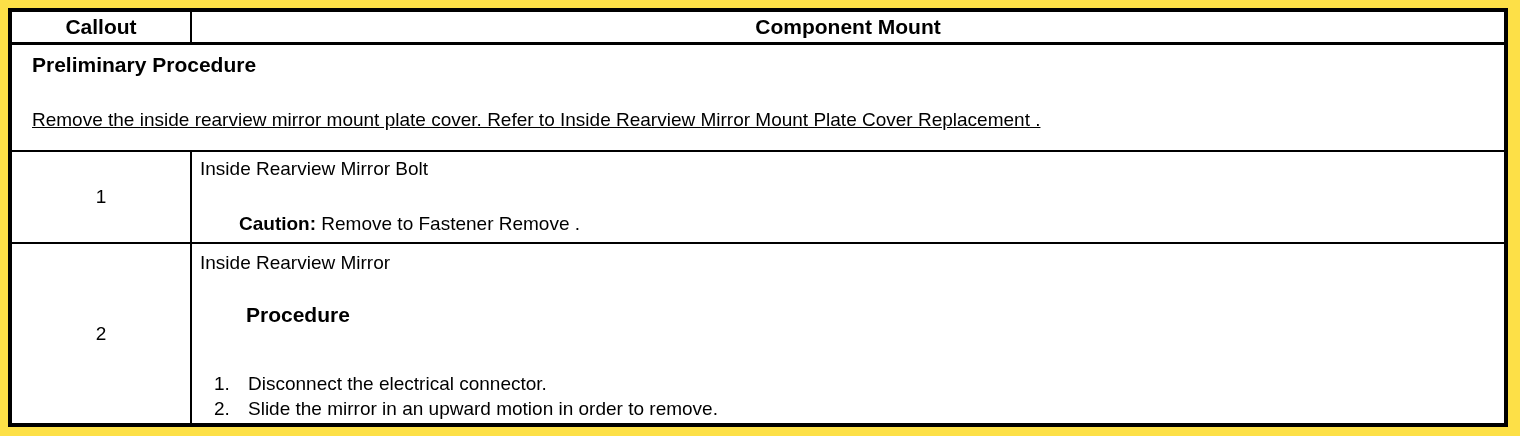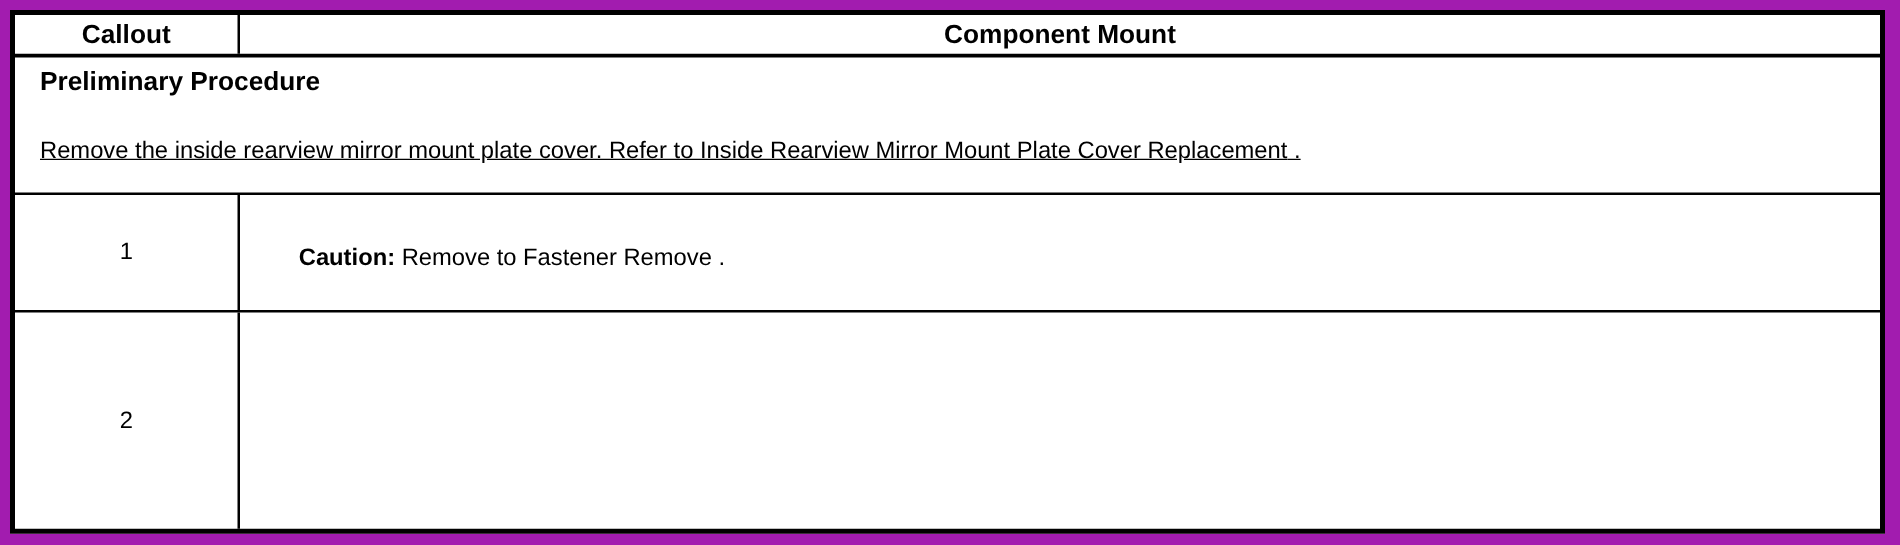--- a/index.html
+++ b/index.html
@@ -6,21 +6,21 @@
     margin: 0;
     padding: 0;
     background: #ffffff;
     font-family: "Liberation Sans", "DejaVu Sans", sans-serif;
     color: #000000;
   }
   .stage {
     position: relative;
     width: 1520px;
     height: 436px;
-    background: #a21caf;
+    background: #fde047;
     overflow: hidden;
   }
   .doc-table {
     position: absolute;
     left: 8px;
     top: 8px;
     width: 1500px;
     height: 419px;
     border: 4px solid #000000;
     box-sizing: border-box;
@@ -145,24 +145,39 @@
     <div class="prelim-row">
       <p class="prelim-title">Preliminary Procedure</p>
       <p class="prelim-text"><span>Remove the inside rearview mirror mount plate cover. Refer to </span><span class="ref-link">Inside Rearview Mirror Mount Plate Cover Replacement</span><span> .</span></p>
     </div>
 
     <div class="row body-row-1">
       <div class="callout-col">
         <span class="callout-num">1</span>
       </div>
       <div class="name-col cell-content">
+        <p class="component-line">Inside Rearview Mirror Bolt</p>
         <p class="caution-line"><span class="bold">Caution:</span><span> Remove to </span><span class="ref-link">Fastener Remove</span><span> .</span></p>
       </div>
     </div>
 
     <div class="row body-row-2">
       <div class="callout-col">
         <span class="callout-num">2</span>
       </div>
+      <div class="name-col cell-content cell-content-2">
+        <p class="component-line">Inside Rearview Mirror</p>
+        <p class="procedure-heading">Procedure</p>
+        <ol class="steps-list">
+          <li class="step-item">
+            <span class="step-num">1.</span>
+            <span class="step-text">Disconnect the electrical connector.</span>
+          </li>
+          <li class="step-item">
+            <span class="step-num">2.</span>
+            <span class="step-text">Slide the mirror in an upward motion in order to remove.</span>
+          </li>
+        </ol>
+      </div>
     </div>
 
   </div>
 </div>
 
 </body></html>

